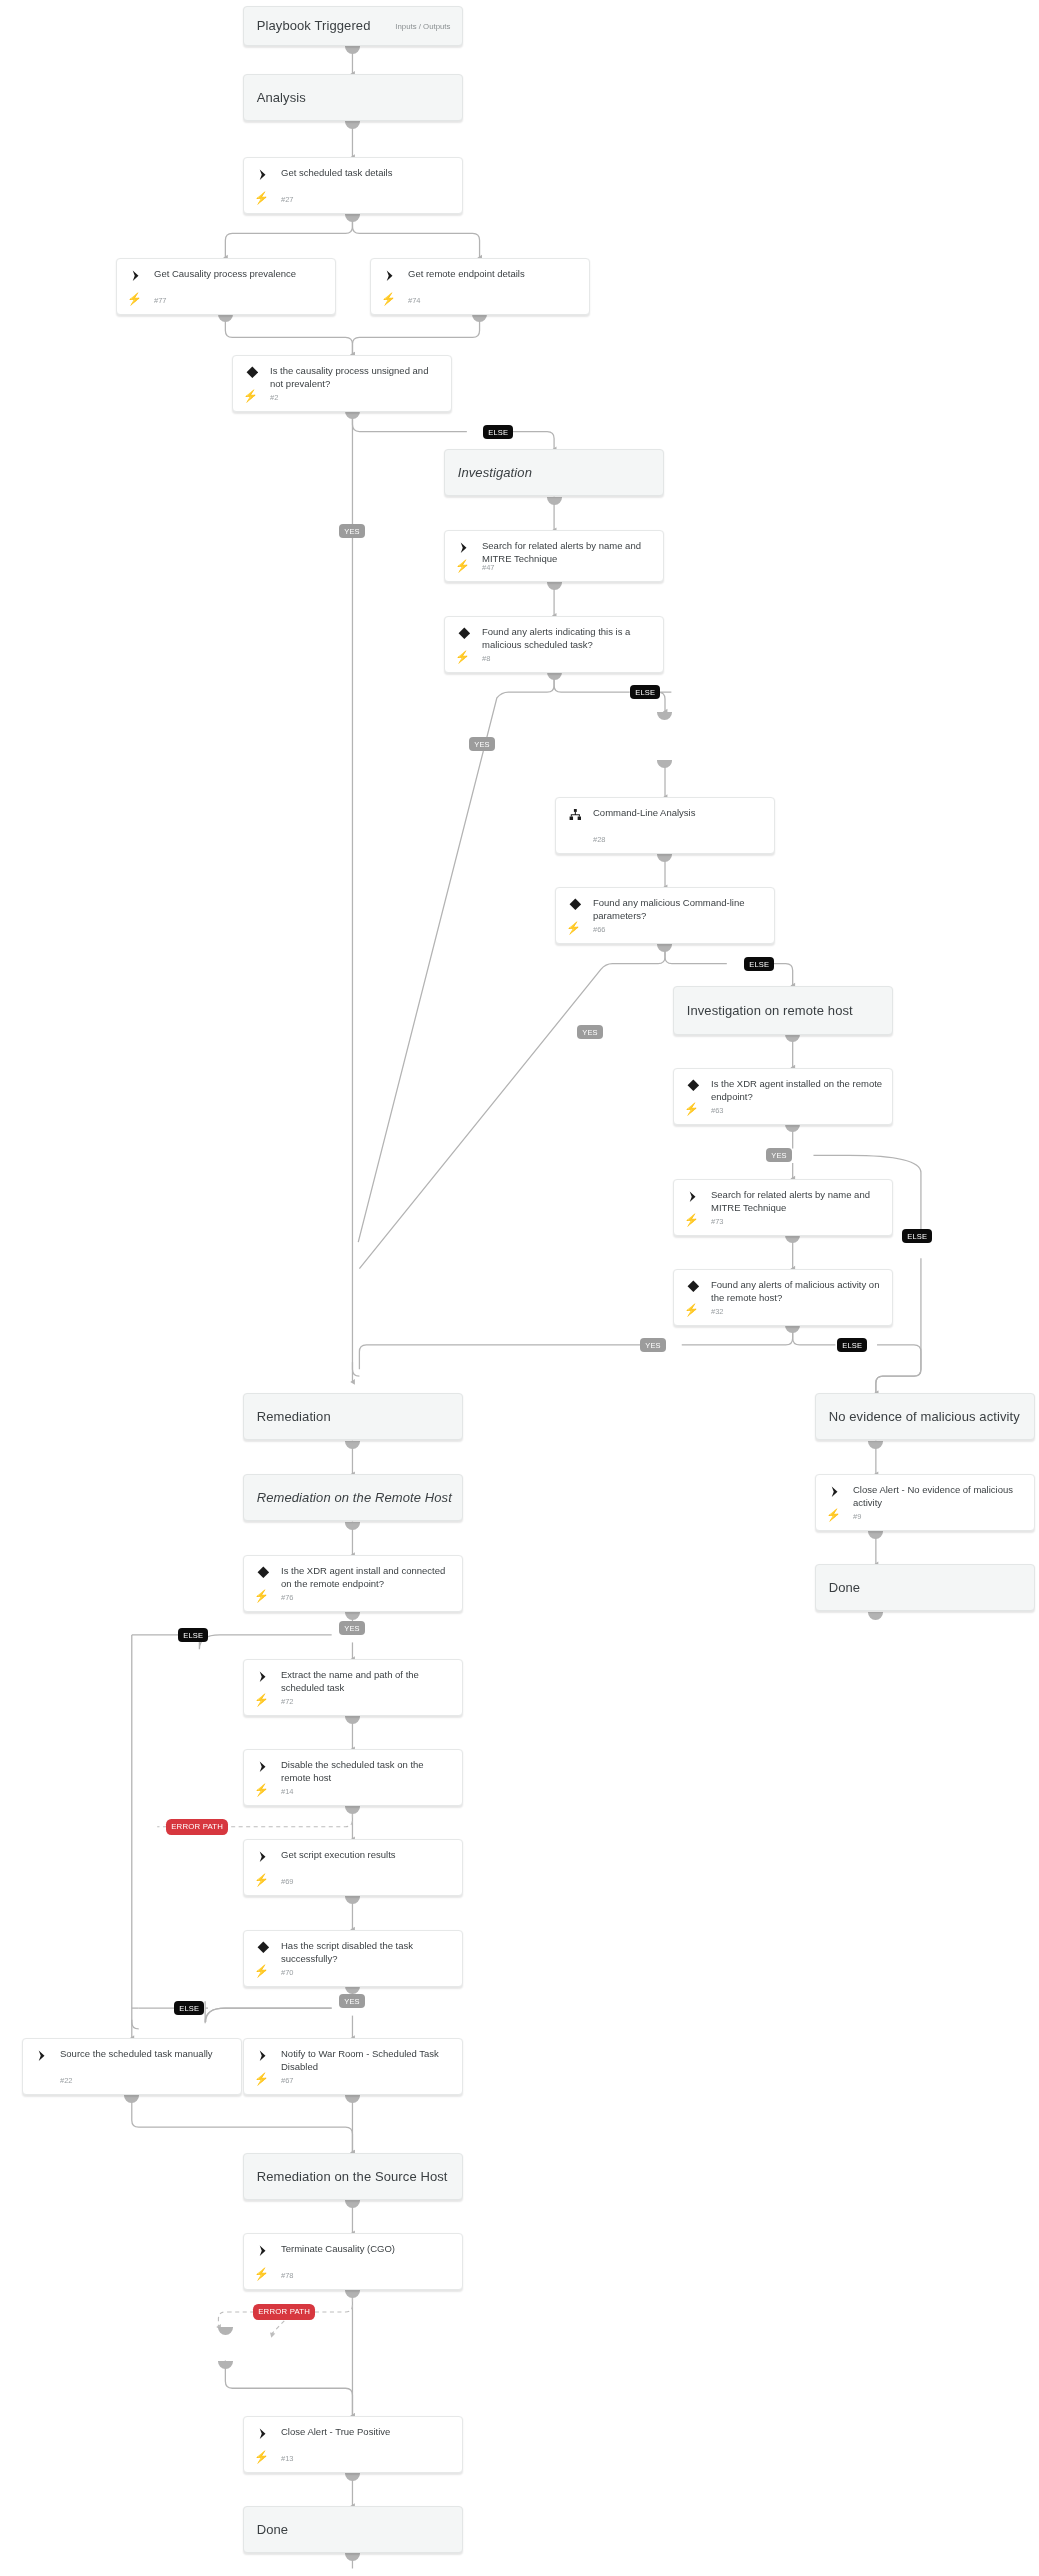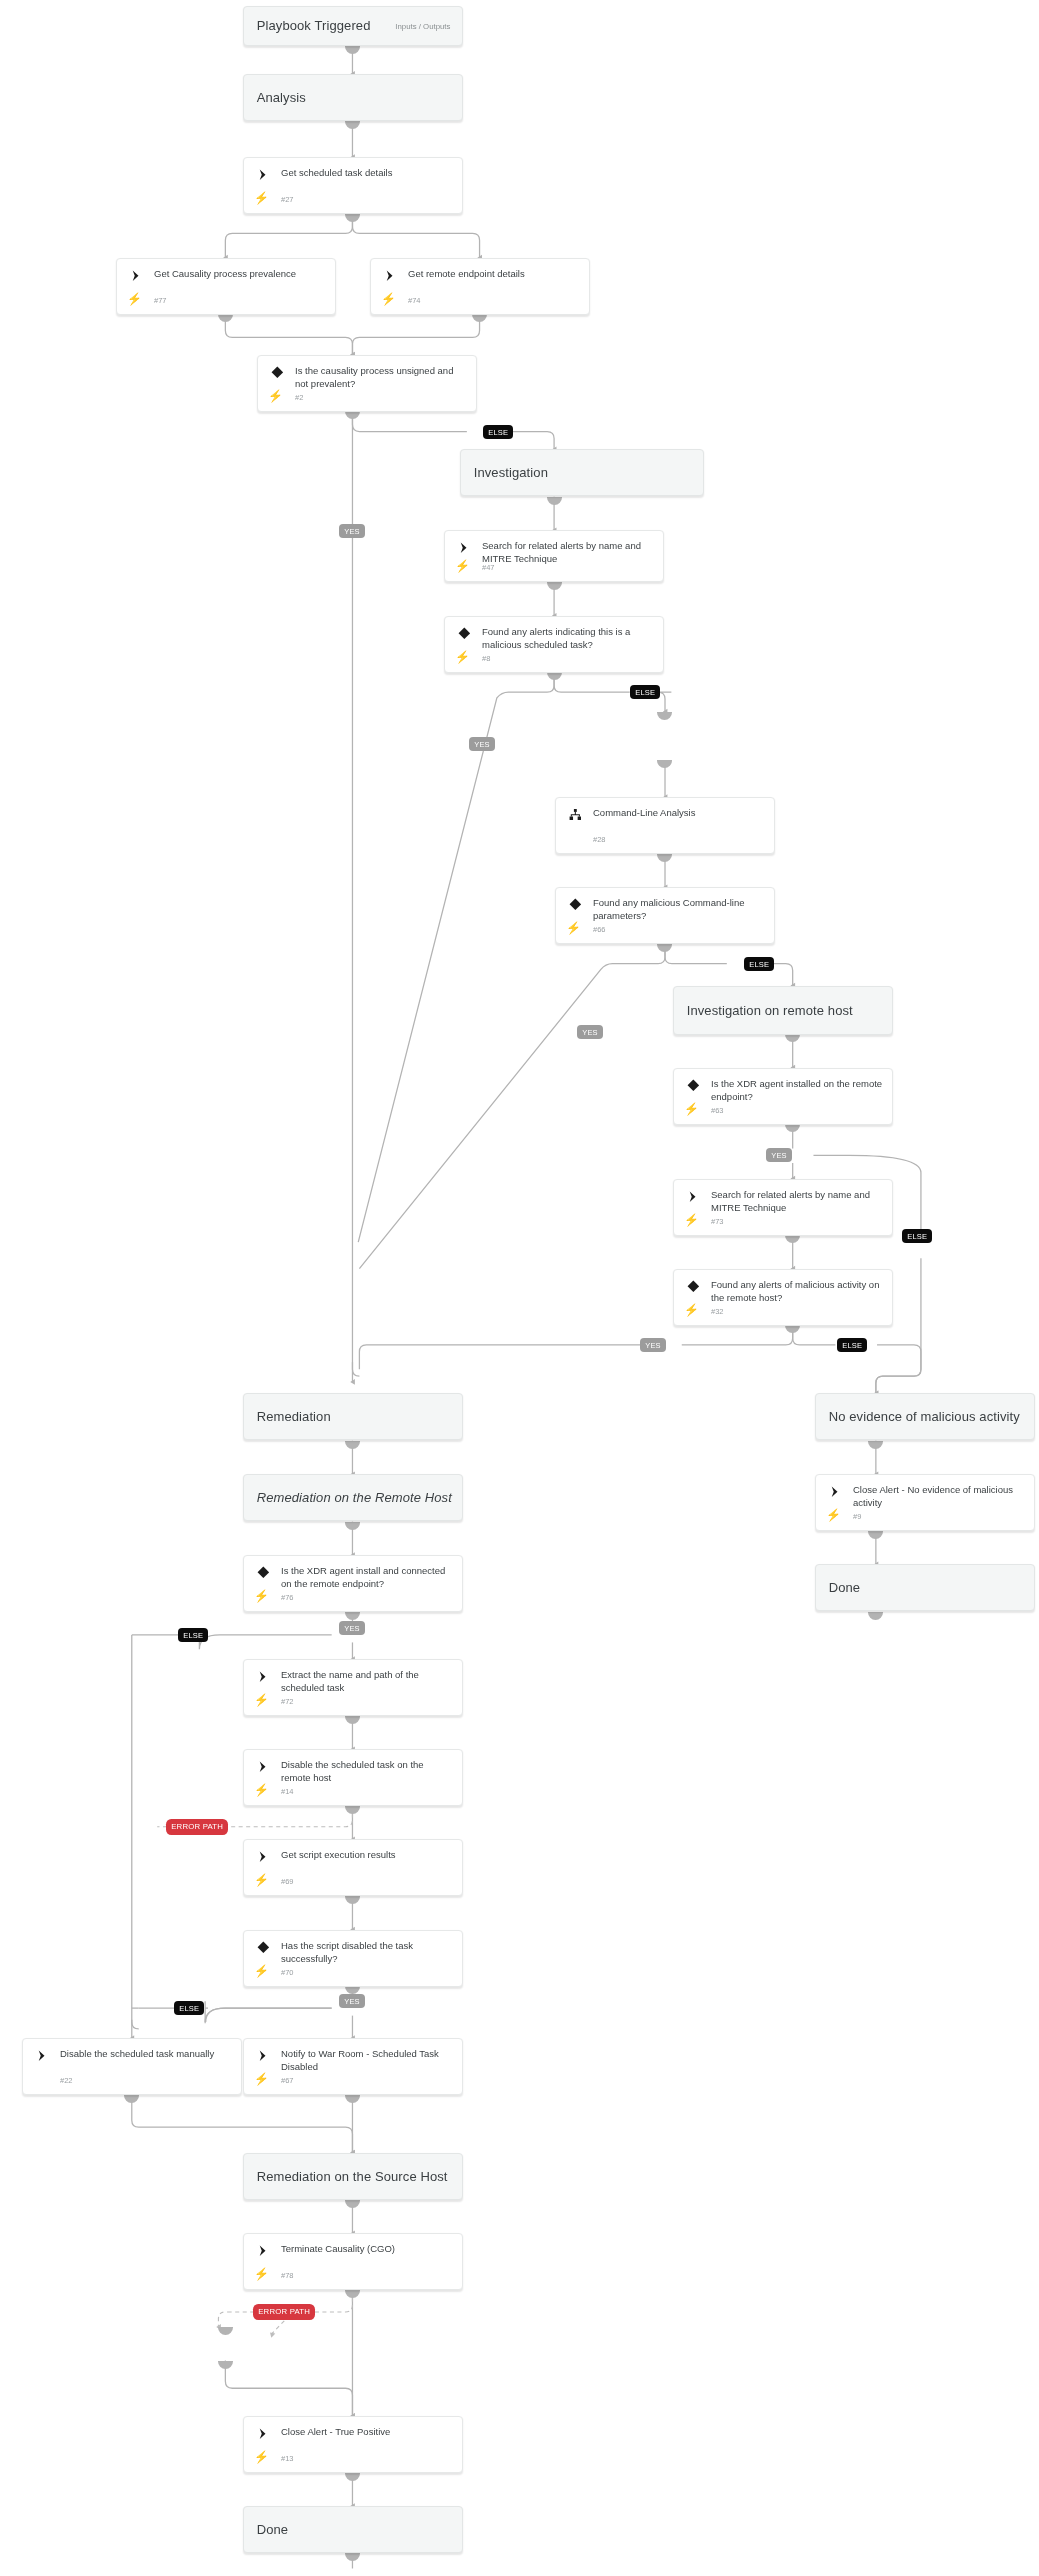--- a/index.html
+++ b/index.html
@@ -280,32 +280,32 @@
     <span class="ic">
       <svg width="9.8" height="11.6" viewBox="0 0 17 20">
           <path d="M3 1 L13 10 L3 19 L6.5 10 Z" fill="#1b1b1b"></path>
         </svg>
     </span>
     <span class="ttl">Get remote endpoint details</span>
     <span class="bolt">⚡</span>
     <span class="tid">#74</span>
   </div>
 
-  <div class="node task" style="left:257px;top:355px;width:220px;height:57px;padding-left:41px;">
+  <div class="node task" style="left:232px;top:355px;width:220px;height:57px;padding-left:41px;">
     <span class="ic">
       <svg width="12.7" height="12.7" viewBox="0 0 22 22">
           <path d="M11 1 L21 11 L11 21 L1 11 Z" fill="#1b1b1b"></path>
         </svg>
     </span>
     <span class="ttl">Is the causality process unsigned and not prevalent?</span>
     <span class="bolt">⚡</span>
     <span class="tid">#2</span>
   </div>
 
-  <div class="node section" style="left:460px;top:449px;width:244px;height:47px;">
+  <div class="node section" style="left:444px;top:449px;width:220px;height:47px;font-style:italic;">
     <span class="sec-title">Investigation</span>
   </div>
 
   <div class="node task" style="left:444px;top:530px;width:220px;height:52px;">
     <span class="ic">
       <svg width="9.8" height="11.6" viewBox="0 0 17 20">
           <path d="M3 1 L13 10 L3 19 L6.5 10 Z" fill="#1b1b1b"></path>
         </svg>
     </span>
     <span class="ttl">Search for related alerts by name and MITRE Technique</span>
@@ -467,21 +467,21 @@
     <span class="bolt">⚡</span>
     <span class="tid">#70</span>
   </div>
 
   <div class="node task" style="left:22px;top:2038px;width:220px;height:57px;">
     <span class="ic">
       <svg width="9.8" height="11.6" viewBox="0 0 17 20">
           <path d="M3 1 L13 10 L3 19 L6.5 10 Z" fill="#1b1b1b"></path>
         </svg>
     </span>
-    <span class="ttl">Disable the scheduled task manually</span>
+    <span class="ttl">Source the scheduled task manually</span>
     <span class="tid">#22</span>
   </div>
 
   <div class="node task" style="left:243px;top:2038px;width:220px;height:57px;">
     <span class="ic">
       <svg width="9.8" height="11.6" viewBox="0 0 17 20">
           <path d="M3 1 L13 10 L3 19 L6.5 10 Z" fill="#1b1b1b"></path>
         </svg>
     </span>
     <span class="ttl">Notify to War Room - Scheduled Task Disabled</span>

